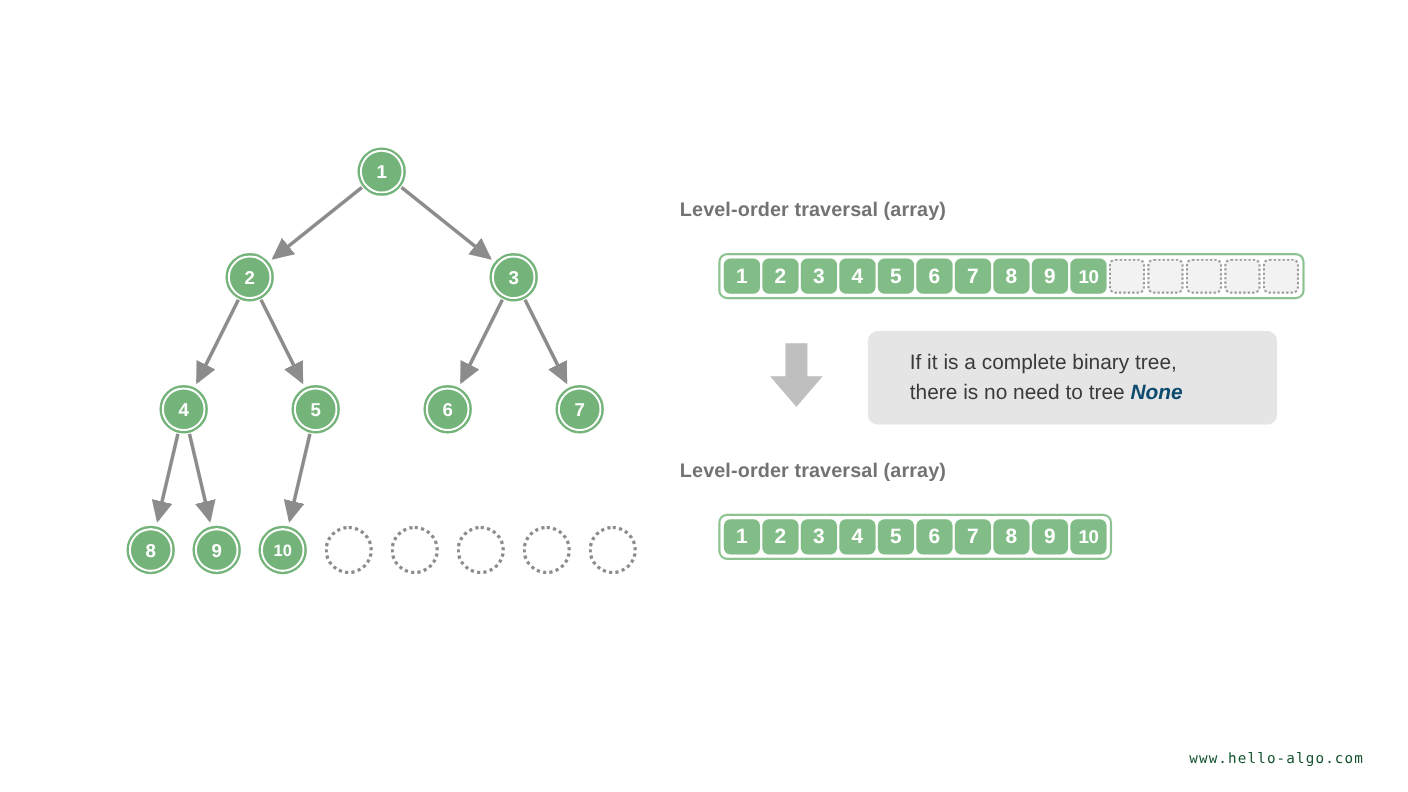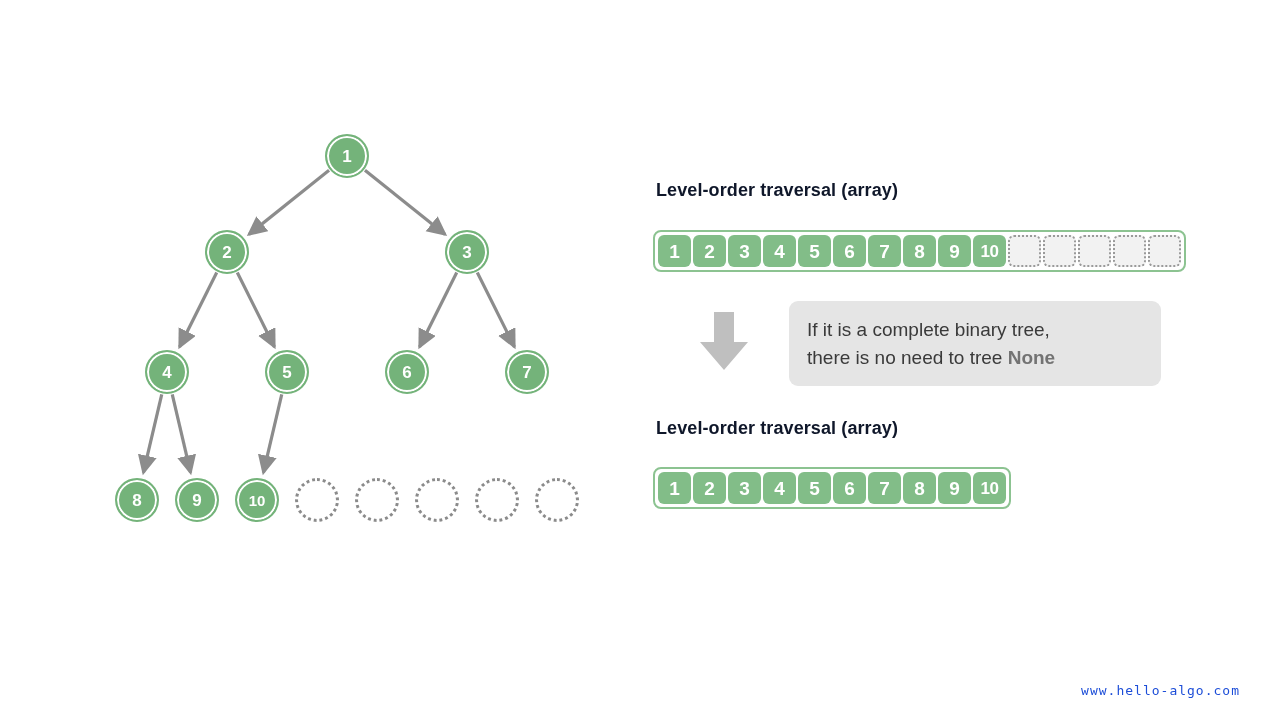--- a/index.html
+++ b/index.html
@@ -54,26 +54,25 @@
     position: absolute;
     width: 44px;
     height: 44px;
     border-radius: 50%;
     background: transparent;
     border: 3px dotted #8b8b8b;
     box-sizing: border-box;
   }
   .array-title {
     position: absolute;
-    color: #0f172a;
+    color: #737373;
     font-size: 18px;
     font-weight: 700;
     letter-spacing: 0.1px;
     white-space: nowrap;
-    margin-left: 38px;
   }
   .array-box {
     position: absolute;
     border: 2px solid #8cc391;
     border-radius: 8px;
     padding: 3px;
     display: flex;
     gap: 2px;
     background: #ffffff;
     box-sizing: border-box;
@@ -99,42 +98,44 @@
   }
 
   
   .note-box {
     position: absolute;
     background: #e5e5e5;
     border-radius: 9px;
     display: flex;
     align-items: center;
     box-sizing: border-box;
+    padding-left: 20px;
   }
   .note-text {
     color: #3a3a3a;
     font-size: 19px;
     line-height: 1.45;
     padding: 0 18px;
     white-space: pre-line;
   }
   .note-text .kw {
-    color: #737373;
+    color: #0c4a6e;
     font-weight: 700;
+    font-style: italic;
   }
   .down-arrow {
     position: absolute;
   }
 
   
   .watermark {
     position: absolute;
     right: 40px;
     bottom: 22px;
-    color: #1d4ed8;
+    color: #14532d;
     font-family: "DejaVu Sans Mono", monospace;
     font-size: 13px;
     letter-spacing: 1px;
   }
 </style>
 </head>
 <body>
 
 <div id="canvas">
 

